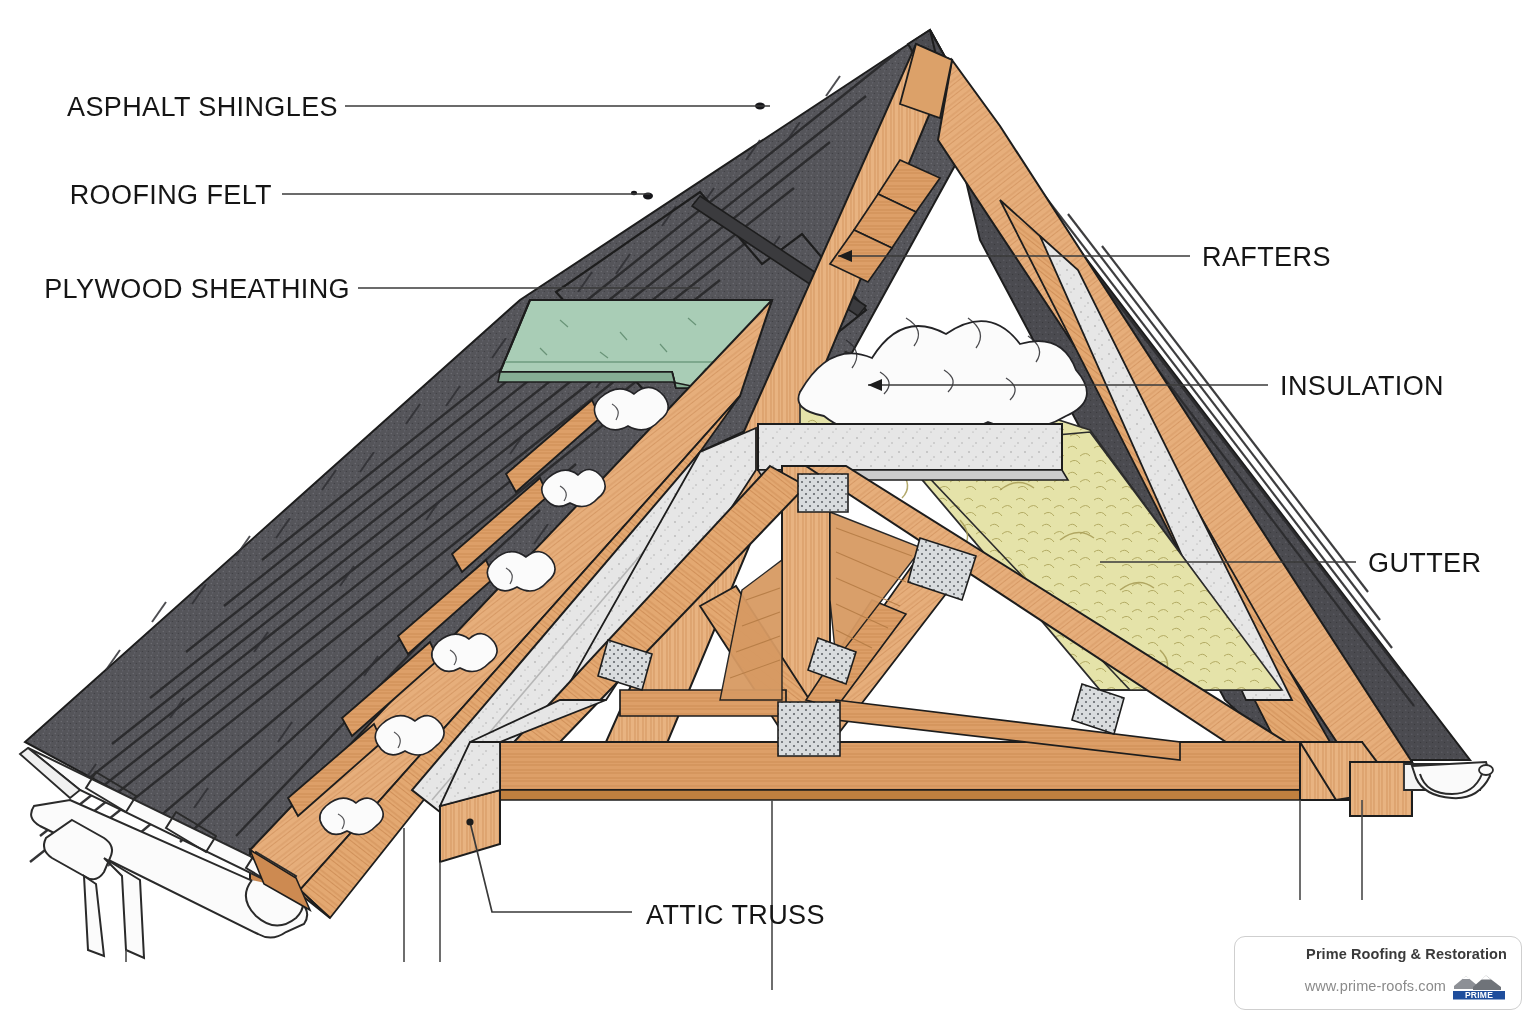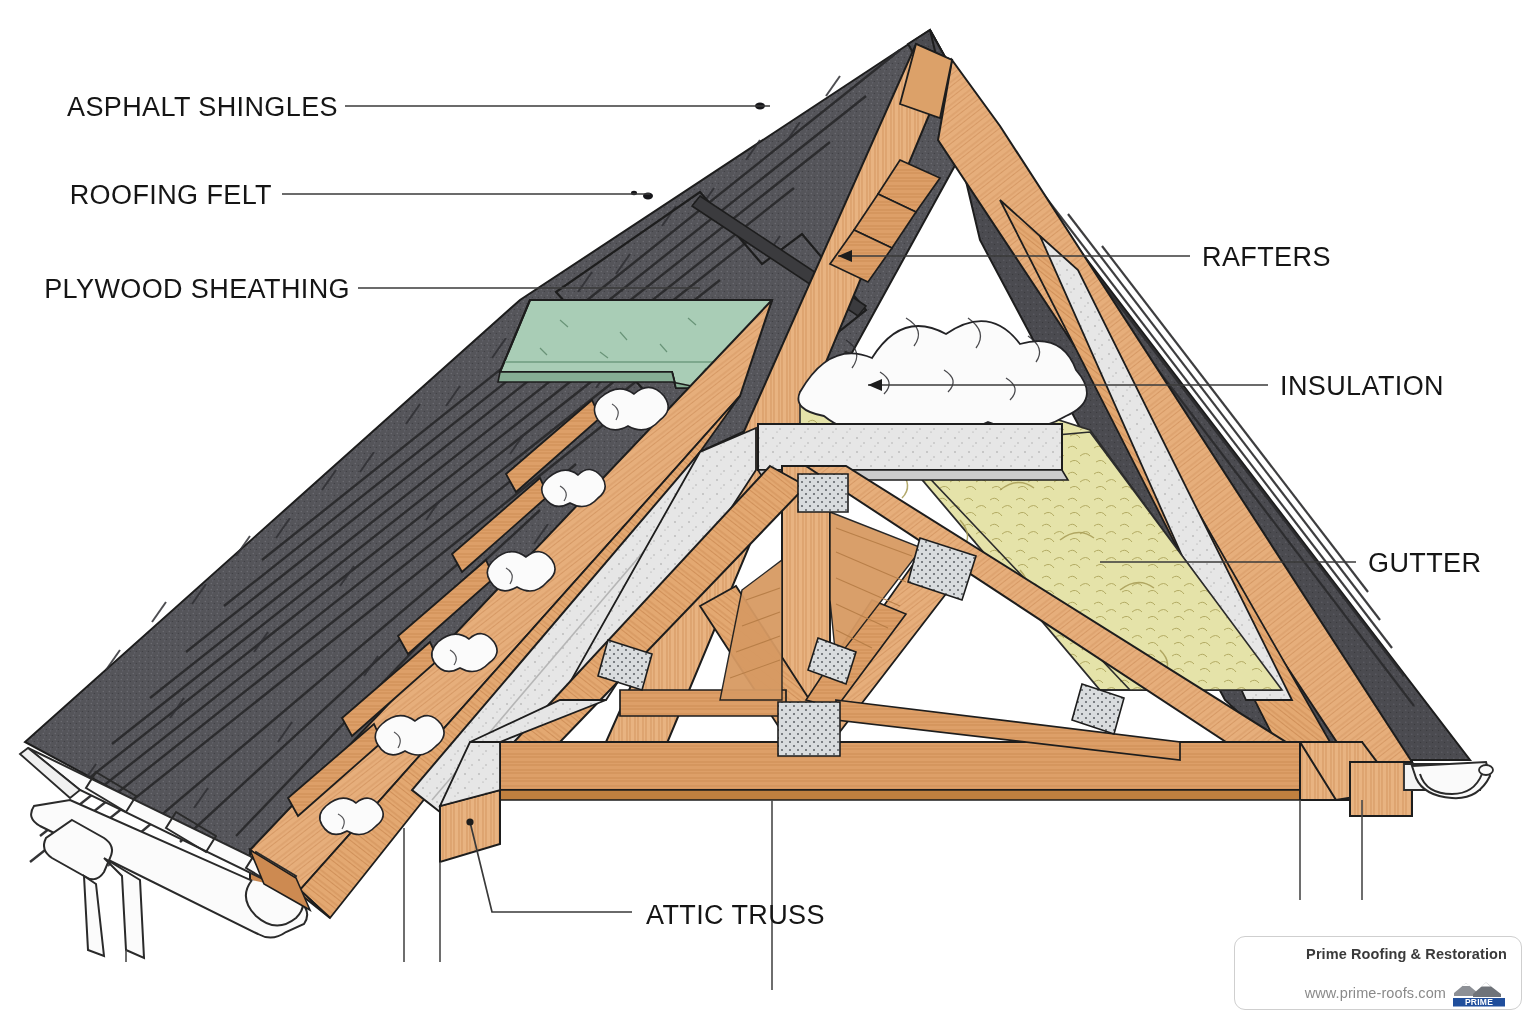--- a/index.html
+++ b/index.html
@@ -13,21 +13,21 @@
   .lbl.r{text-anchor:start;}
   .lbl.l{text-anchor:end;}
   .leader{stroke:#3a3a3a;stroke-width:1.7;fill:none;}
   .thinline{stroke:#4a4a4a;stroke-width:1.6;fill:none;}
 
   
   #badge{position:absolute;left:1234px;top:936px;width:288px;height:74px;
          border:1.5px solid #cfcfcf;border-radius:11px;background:#fff;
          box-sizing:border-box;padding:9px 14px 0 0;}
   #badge .bname{font-size:14.5px;font-weight:bold;color:#3a3a3a;text-align:right;
-                letter-spacing:.1px;margin:0 0 15px 0;line-height:1.15;}
+                letter-spacing:.1px;margin:0 0 8px 0;line-height:1.15;}
   #badge .brow{display:flex;align-items:center;justify-content:flex-end;gap:5px;}
   #badge .burl{font-size:14.5px;color:#8a8a8a;letter-spacing:.1px;}
   #badge .blogo{width:56px;height:30px;display:block;}
 </style>
 </head>
 <body>
 
 <div id="stage">
 
 <svg id="diagram" viewBox="0 0 1536 1024">

